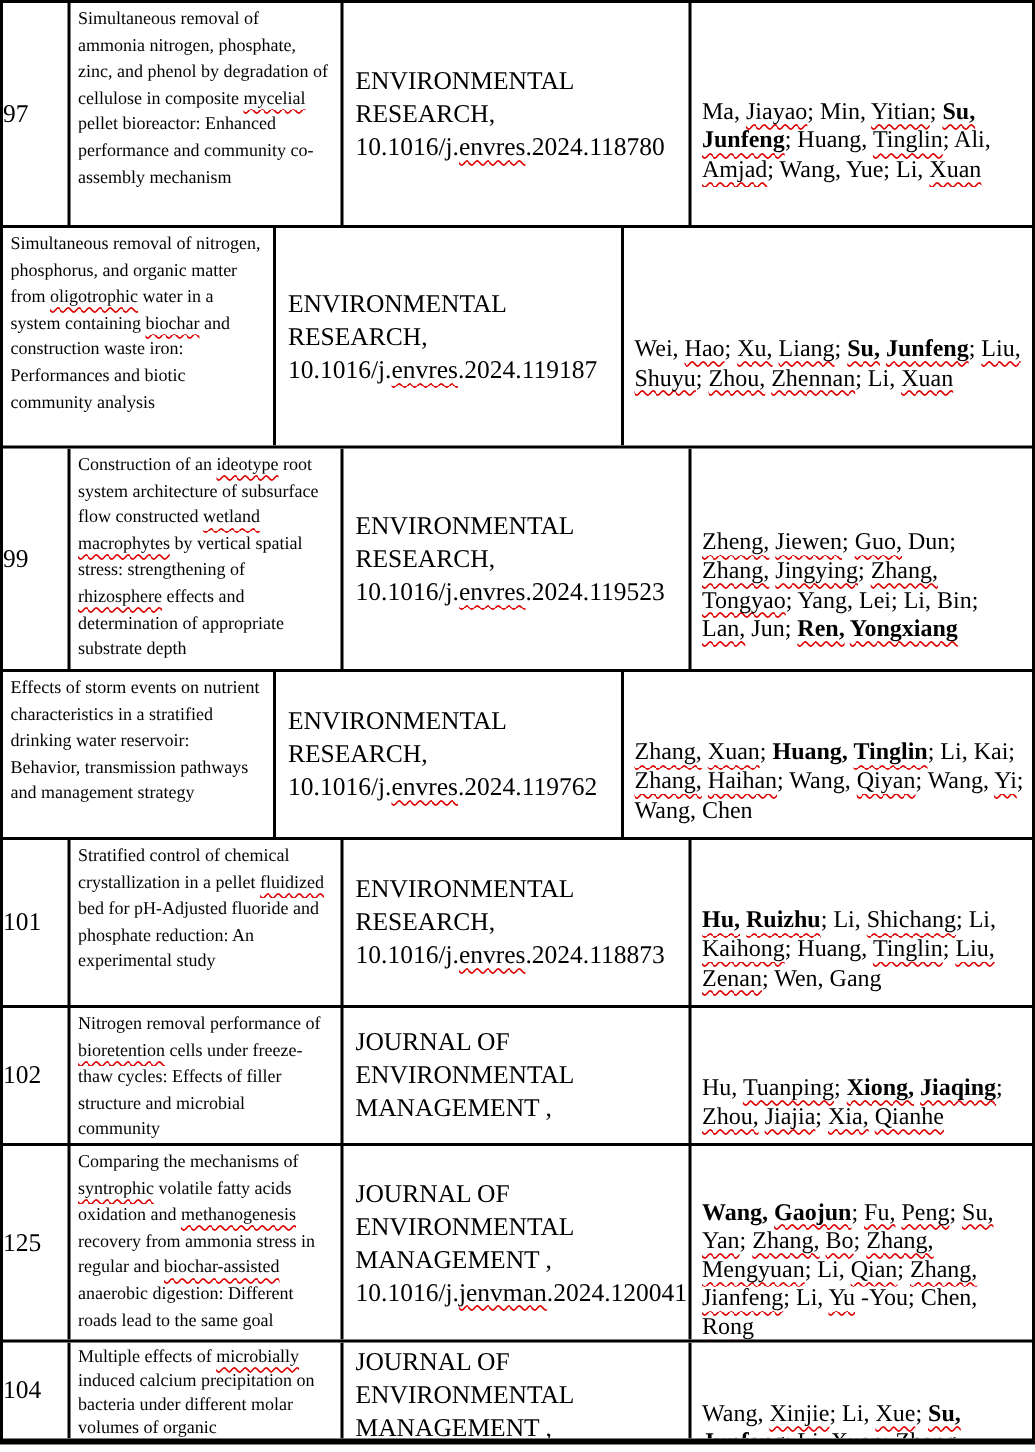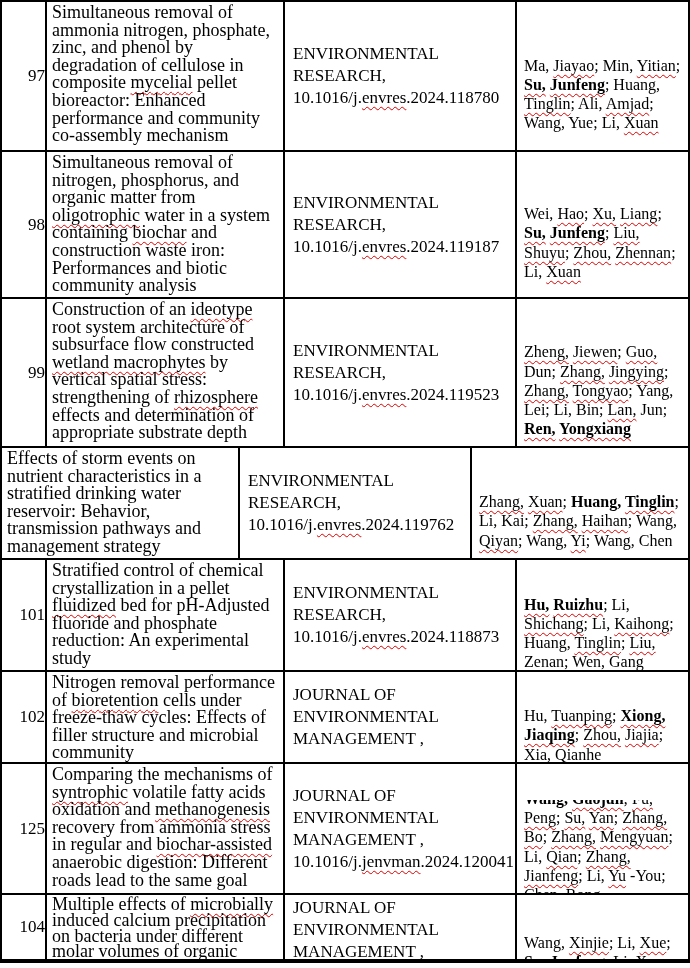--- a/index.html
+++ b/index.html
@@ -10,23 +10,23 @@
   .row:nth-child(1){height:148px}
   .row:nth-child(2){height:145px}
   .row:nth-child(3){height:147px}
   .row:nth-child(4){height:110px}
   .row:nth-child(5){height:110px}
   .row:nth-child(6){height:90px}
   .row:nth-child(7){height:129px}
   .row:nth-child(8){height:64px;border-bottom:4px solid #000;}
   .cell{box-sizing:border-box;border-right:2px solid #000;overflow:hidden;}
   .cell:last-child{border-right:none;margin-top:36px;}
-  .cell-num{width:45px;display:flex;align-items:center;justify-content:flex-end;
+  .cell-num{width:45px;display:flex;align-items:center;justify-content:flex-start;
             font-size:17px;flex:none;}
-  .cell-title{width:238px;flex:none;padding:2px 8px 0 5px;font-size:18px;line-height:17.6px;}
+  .cell-title{width:182px;flex:none;padding:2px 8px 0 5px;font-size:12px;line-height:17.6px;}
   .cell-journal{width:232px;flex:none;display:flex;flex-direction:column;justify-content:center;
                 padding:0 4px 0 8px;font-size:17px;line-height:22px;}
   .cell-authors{flex:1;display:flex;flex-direction:column;justify-content:center;
                 padding:0 3px 0 7px;font-size:16px;line-height:19.2px;}
   .doi{white-space:nowrap;}
   .b{font-weight:bold;}
   .sq{text-decoration-line:underline;text-decoration-style:wavy;text-decoration-color:#dd0000;
       text-decoration-thickness:1px;text-underline-offset:3px;text-decoration-skip-ink:none;}
   
   .row:nth-child(8) .cell-title{line-height:15.8px;}
@@ -48,23 +48,20 @@
     <div class="cell cell-journal">
         <div>ENVIRONMENTAL RESEARCH,</div>
         <div class="doi"><span>10.1016/j.</span><span class="sq">envres</span><span>.2024.118780</span></div>
       </div>
     <div class="cell cell-authors">
         <div><span>Ma, </span><span class="sq">Jiayao</span><span>; Min, </span><span class="sq">Yitian</span><span>; </span><span class="b sq">Su,</span><span class="b"> </span><span class="b sq">Junfeng</span><span>; Huang, </span><span class="sq">Tinglin</span><span>; Ali, </span><span class="sq">Amjad</span><span>; Wang, Yue; Li, </span><span class="sq">Xuan</span></div>
       </div>
   </div>
 
   <div class="row">
-    <div class="cell cell-num">
-        <span>98</span>
-      </div>
     <div class="cell cell-title">
         <div><span>Simultaneous removal of nitrogen, phosphorus, and organic matter from </span><span class="sq">oligotrophic</span><span> water in a system containing </span><span class="sq">biochar</span><span> and construction waste iron: Performances and biotic community analysis</span></div>
       </div>
     <div class="cell cell-journal">
         <div>ENVIRONMENTAL RESEARCH,</div>
         <div class="doi"><span>10.1016/j.</span><span class="sq">envres</span><span>.2024.119187</span></div>
       </div>
     <div class="cell cell-authors">
         <div><span>Wei, </span><span class="sq">Hao</span><span>; </span><span class="sq">Xu,</span><span> </span><span class="sq">Liang</span><span>; </span><span class="b sq">Su,</span><span class="b"> </span><span class="b sq">Junfeng</span><span>; </span><span class="sq">Liu,</span><span> </span><span class="sq">Shuyu</span><span>; </span><span class="sq">Zhou,</span><span> </span><span class="sq">Zhennan</span><span>; Li, </span><span class="sq">Xuan</span></div>
       </div>

